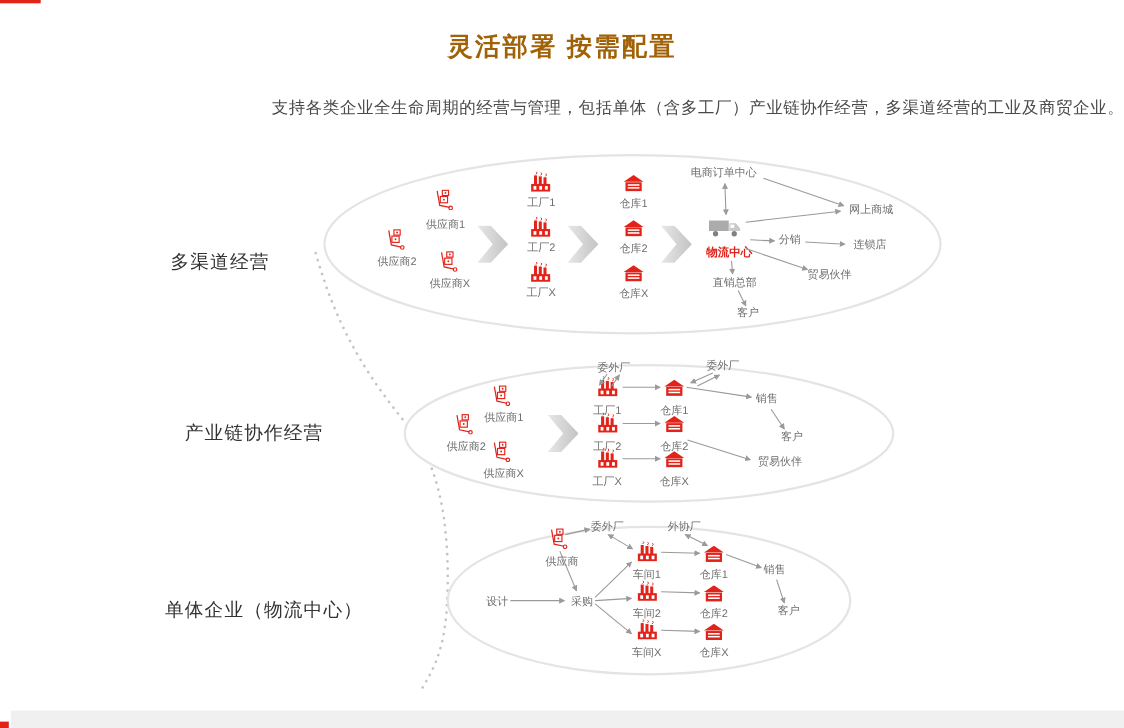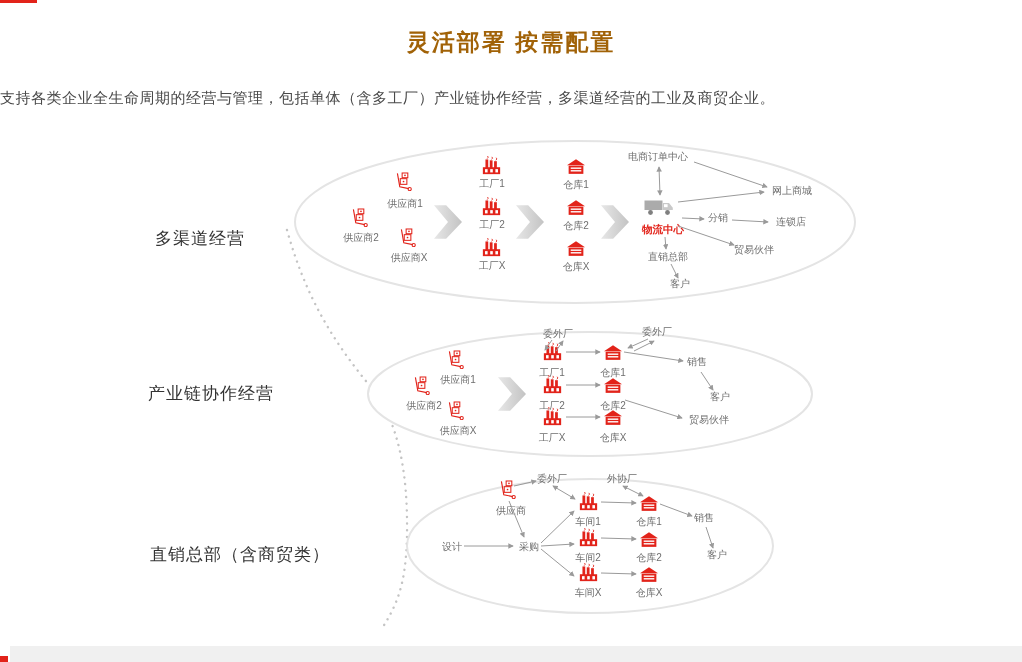--- a/index.html
+++ b/index.html
@@ -11,27 +11,27 @@
   .accent-top {
     position: absolute; top: 0; left: 0; width: 37px; height: 3px; background: #e2231a;
   }
   .page-title {
     position: absolute; top: 27px; left: 0; width: 100%;
     text-align: center; font-size: 23px; font-weight: 600;
     color: #a16207; letter-spacing: 2px;
   }
   .page-subtitle {
     position: absolute; top: 89px; left: 0; width: 100%;
-    text-align: left; font-size: 15px; color: #4a4a4a; letter-spacing: 0.5px;
+    text-align: right; font-size: 15px; color: #4a4a4a; letter-spacing: 0.5px;
   }
   .row-label {
     position: absolute; font-size: 17px; color: #333; letter-spacing: 1px; white-space: nowrap; margin-top: 16px;
   }
   #lbl-multi    { left: 155px; top: 211px; }
-  #lbl-chain    { left: 148px; top: 366px; text-align: center; }
+  #lbl-chain    { left: 168px; top: 366px; text-align: center; }
   #lbl-single   { left: 150px; top: 527px; }
   .diagram-svg { position: absolute; top: 130px; left: 0; }
   svg text {
     font-family: "Liberation Sans", "DejaVu Sans", sans-serif;
     font-size: 10px; fill: #6e6e6e; text-anchor: middle;
   }
   svg text.red { fill: #e2231a; font-weight: bold; font-size: 10.5px; }
   .flow { stroke: #9a9a9a; stroke-width: 1; fill: none; }
   .ellipse-bg { fill: #ffffff; stroke: #e4e4e4; stroke-width: 2; }
   .dotted { fill: none; stroke: #c4c4c4; stroke-width: 2.4; stroke-dasharray: 0.1 6.5; stroke-linecap: round; }
@@ -47,21 +47,21 @@
 
 <div class="canvas">
 
   <div class="accent-top"></div>
 
   <h1 class="page-title">灵活部署 按需配置</h1>
   <p class="page-subtitle">支持各类企业全生命周期的经营与管理，包括单体（含多工厂）产业链协作经营，多渠道经营的工业及商贸企业。</p>
 
   <div class="row-label" id="lbl-multi">多渠道经营</div>
   <div class="row-label" id="lbl-chain">产业链协作经营</div>
-  <div class="row-label" id="lbl-single">直销总部（含商贸类）</div>
+  <div class="row-label" id="lbl-single">单体企业（物流中心）</div>
 
   <svg class="diagram-svg" width="1022" height="510" viewBox="0 0 1022 510">
     <defs>
       <linearGradient id="chevGrad" x1="0" y1="0" x2="1" y2="0">
         <stop offset="0" stop-color="#e7e7e7"></stop>
         <stop offset="1" stop-color="#c3c3c3"></stop>
       </linearGradient>
       <marker id="arrowhead" viewBox="0 0 10 10" refX="8.5" refY="5" markerWidth="5.5" markerHeight="5.5" orient="auto-start-reverse">
         <path d="M0,0 L10,5 L0,10 z" fill="#9a9a9a"></path>
       </marker>

